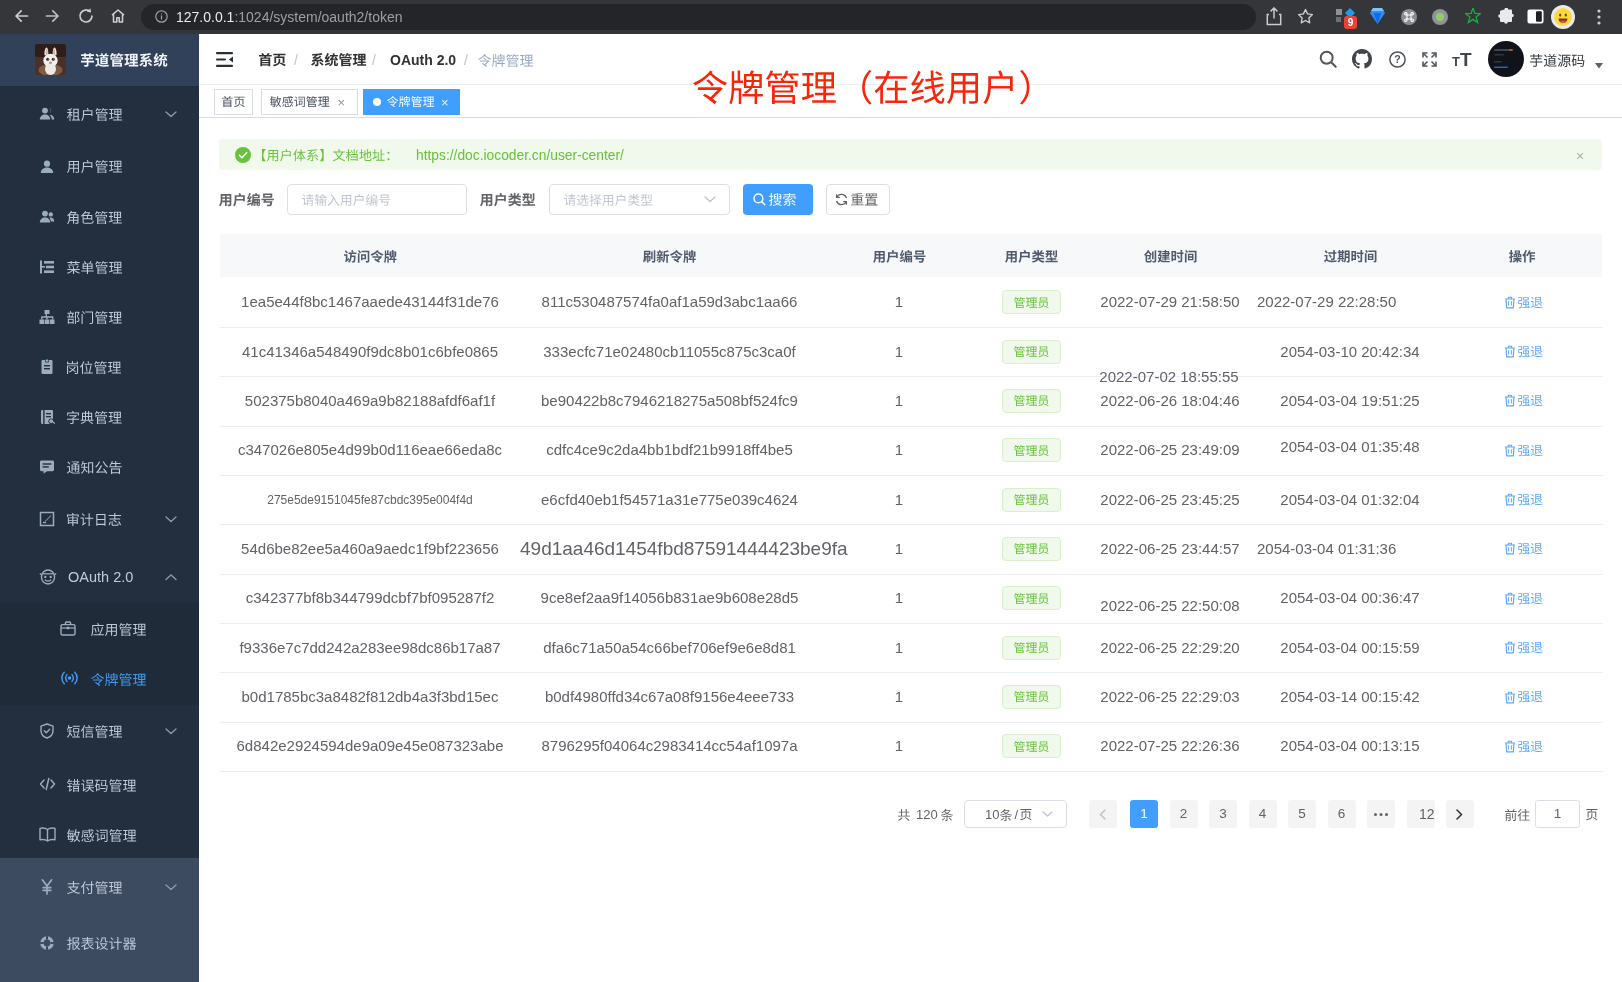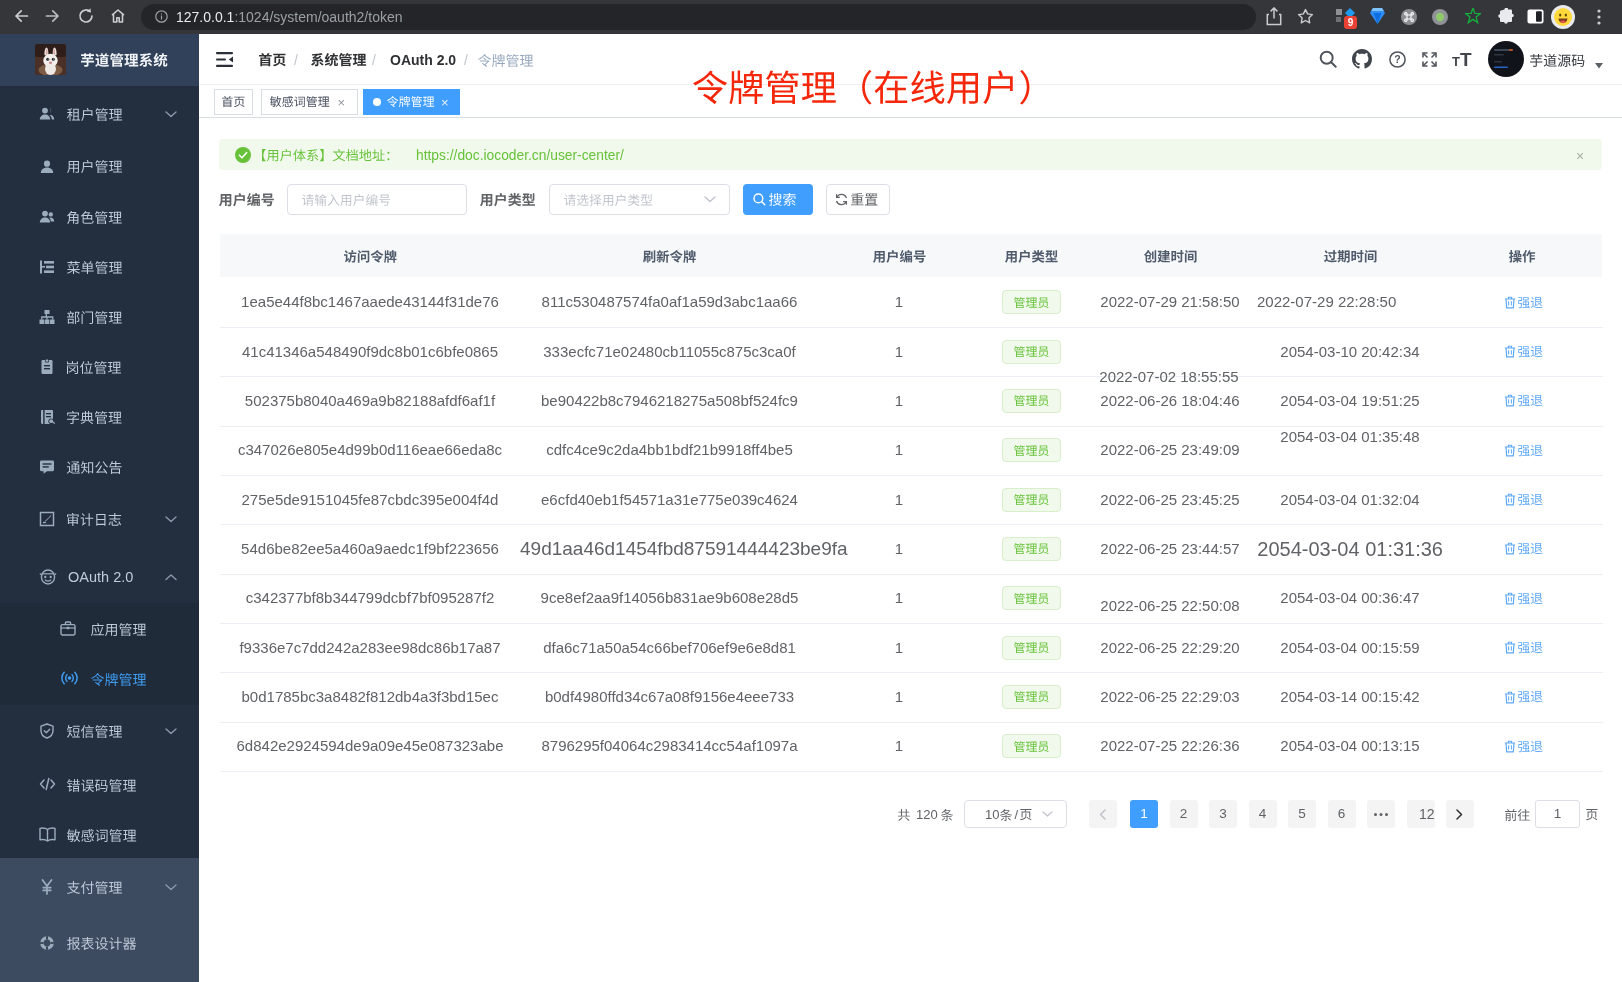--- a/index.html
+++ b/index.html
@@ -806,33 +806,33 @@
     <div class="ab" style="font-size:15px;color:#606266;line-height:20px;height:20px;top:440.2px;left:819.0px;width:160px;text-align:center;">1</div>
     <div class="ab" style="left:1001.5px;top:438.2px;width:59px;height:24px;box-sizing:border-box;background:#f0f9eb;border:1px solid #d9efcb;border-radius:4px"></div>
     <svg class="zz" style="left:1013.6px;top:444.7px" width="34.72" height="11.14" viewBox="0.52 -10.13 34.72 11.14">
       <g fill="#67c23a" transform="scale(0.012000,-0.012000)">
         <use href="#r7ba1"></use>
         <use href="#r7406" x="1000"></use>
         <use href="#r5458" x="2000"></use>
       </g>
     </svg>
     <div class="ab" style="font-size:15px;color:#606266;line-height:20px;height:20px;top:440.2px;left:1083.0px;width:174px;text-align:center;">2022-06-25 23:49:09</div>
-    <div class="ab" style="font-size:15px;color:#606266;line-height:20px;height:20px;top:427px;left:1257.0px;width:186px;text-align:center;">2054-03-04 01:35:48</div>
+    <div class="ab" style="font-size:15px;color:#606266;line-height:20px;height:20px;top:437px;left:1257.0px;width:186px;text-align:center;">2054-03-04 01:35:48</div>
     <svg class="ab" style="left:1504.0px;top:443.7px" width="12" height="13" viewBox="0 0 13 14">
       <path d="M1 3.2h11M4.8 3V1.3h3.4V3M2.2 3.4l.7 9.4h7.2l.7-9.4" stroke="#5ea8f8" stroke-width="1.3" fill="none" stroke-linejoin="round"></path>
       <path d="M5 5.6v4.6M8 5.6v4.6" stroke="#5ea8f8" stroke-width="1.1"></path>
     </svg>
     <svg class="zz" style="left:1517.5px;top:444.5px" width="24.54" height="11.37" viewBox="0.60 -10.24 24.54 11.37">
       <g fill="#5ea8f8" transform="scale(0.012800,-0.012800)">
         <use href="#r5f3a"></use>
         <use href="#r9000" x="1000"></use>
       </g>
     </svg>
     <div class="ab" style="left:220px;top:524.2px;width:1383px;height:1px;background:#ebeef5"></div>
-    <div class="ab" style="font-size:15px;color:#606266;line-height:20px;height:20px;top:489.6px;left:220.0px;width:300px;text-align:center;">275e5de9151045fe87cbdc395e004f4d</div>
+    <div class="ab" style="font-size:12px;color:#606266;line-height:20px;height:20px;top:489.6px;left:220.0px;width:300px;text-align:center;">275e5de9151045fe87cbdc395e004f4d</div>
     <div class="ab" style="font-size:15px;color:#606266;line-height:20px;height:20px;top:489.6px;left:520.0px;width:299px;text-align:center;">e6cfd40eb1f54571a31e775e039c4624</div>
     <div class="ab" style="font-size:15px;color:#606266;line-height:20px;height:20px;top:489.6px;left:819.0px;width:160px;text-align:center;">1</div>
     <div class="ab" style="left:1001.5px;top:487.6px;width:59px;height:24px;box-sizing:border-box;background:#f0f9eb;border:1px solid #d9efcb;border-radius:4px"></div>
     <svg class="zz" style="left:1013.6px;top:494.0px" width="34.72" height="11.14" viewBox="0.52 -10.13 34.72 11.14">
       <g fill="#67c23a" transform="scale(0.012000,-0.012000)">
         <use href="#r7ba1"></use>
         <use href="#r7406" x="1000"></use>
         <use href="#r5458" x="2000"></use>
       </g>
     </svg>
@@ -854,21 +854,21 @@
     <div class="ab" style="font-size:15px;color:#606266;line-height:20px;height:20px;top:538.9px;left:819.0px;width:160px;text-align:center;">1</div>
     <div class="ab" style="left:1001.5px;top:536.9px;width:59px;height:24px;box-sizing:border-box;background:#f0f9eb;border:1px solid #d9efcb;border-radius:4px"></div>
     <svg class="zz" style="left:1013.6px;top:543.4px" width="34.72" height="11.14" viewBox="0.52 -10.13 34.72 11.14">
       <g fill="#67c23a" transform="scale(0.012000,-0.012000)">
         <use href="#r7ba1"></use>
         <use href="#r7406" x="1000"></use>
         <use href="#r5458" x="2000"></use>
       </g>
     </svg>
     <div class="ab" style="font-size:15px;color:#606266;line-height:20px;height:20px;top:538.9px;left:1083.0px;width:174px;text-align:center;">2022-06-25 23:44:57</div>
-    <div class="ab" style="font-size:20px;color:#606266;line-height:20px;height:20px;top:538.9px;left:1257.0px;width:186px;text-align:right;">2054-03-04 01:31:36</div>
+    <div class="ab" style="font-size:15px;color:#606266;line-height:20px;height:20px;top:538.9px;left:1257.0px;width:186px;text-align:left;">2054-03-04 01:31:36</div>
     <svg class="ab" style="left:1504.0px;top:542.4px" width="12" height="13" viewBox="0 0 13 14">
       <path d="M1 3.2h11M4.8 3V1.3h3.4V3M2.2 3.4l.7 9.4h7.2l.7-9.4" stroke="#5ea8f8" stroke-width="1.3" fill="none" stroke-linejoin="round"></path>
       <path d="M5 5.6v4.6M8 5.6v4.6" stroke="#5ea8f8" stroke-width="1.1"></path>
     </svg>
     <svg class="zz" style="left:1517.5px;top:543.2px" width="24.54" height="11.37" viewBox="0.60 -10.24 24.54 11.37">
       <g fill="#5ea8f8" transform="scale(0.012800,-0.012800)">
         <use href="#r5f3a"></use>
         <use href="#r9000" x="1000"></use>
       </g>
     </svg>

